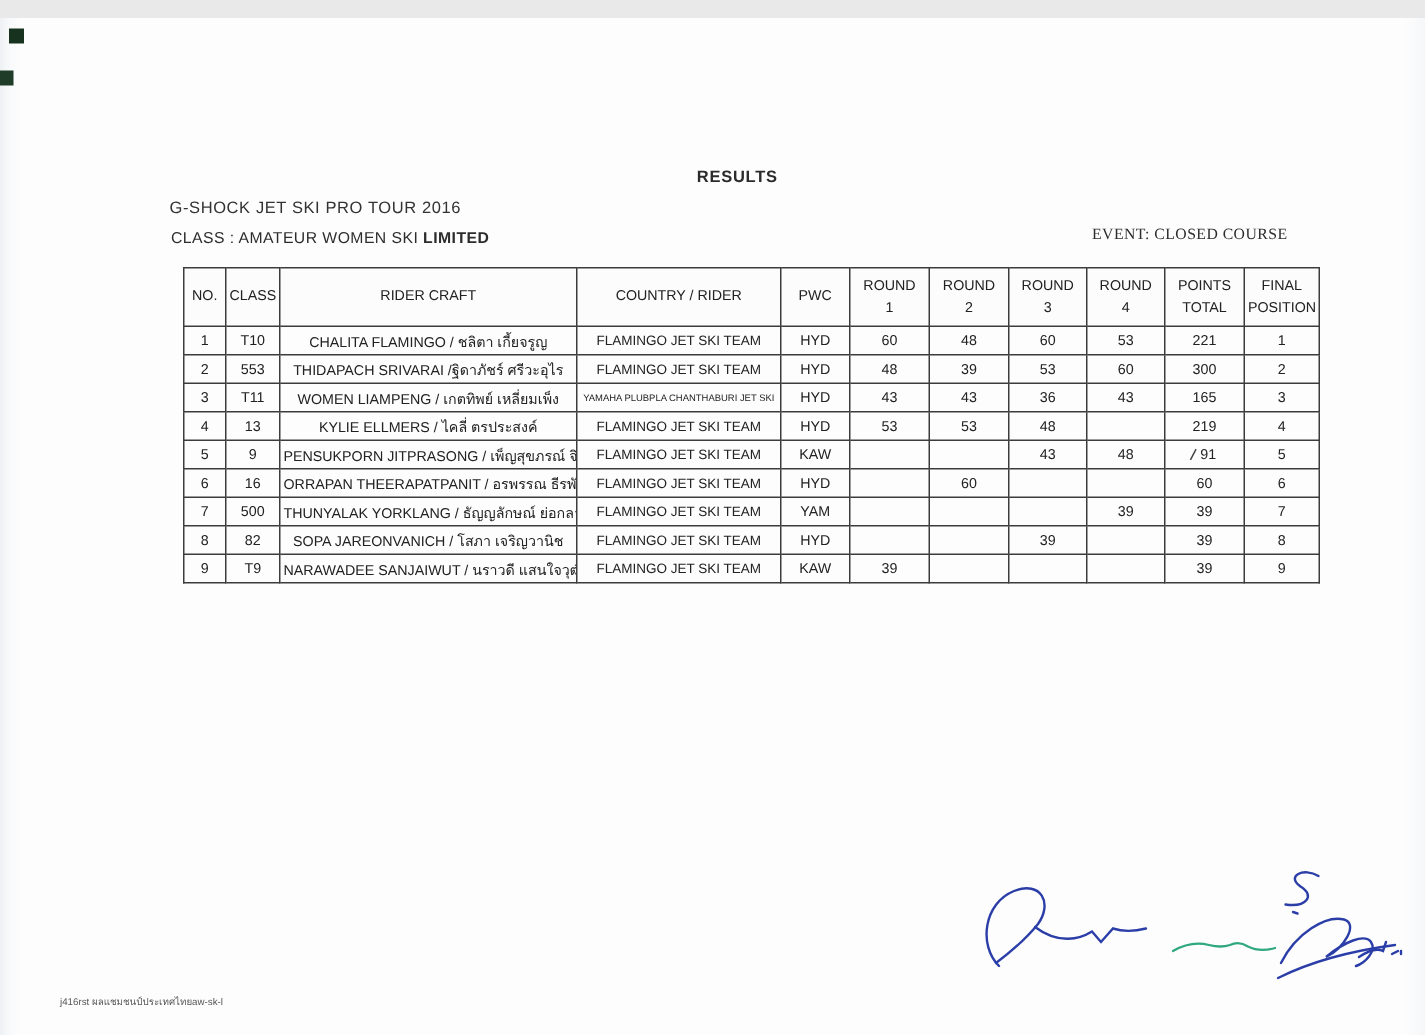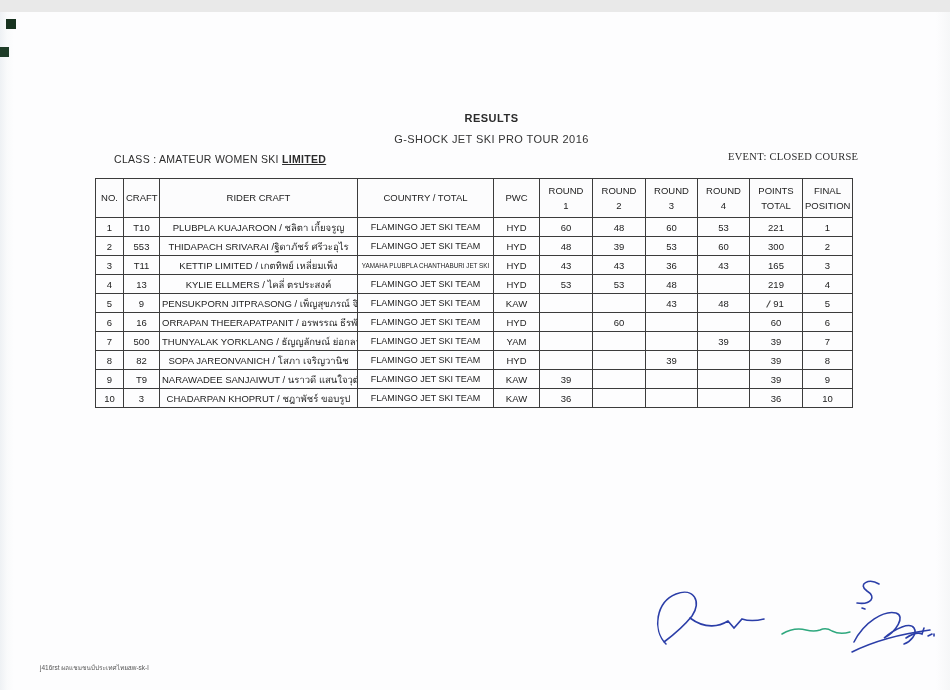--- a/index.html
+++ b/index.html
@@ -7,27 +7,27 @@
     position:relative;width:950px;height:690px;margin:12px auto;
     background:linear-gradient(to right,#eef1f4 0px,#f9fafb 7px,#fdfdfe 14px,#fdfdfe 936px,#f6f7f8 950px);
     font-family:"Liberation Sans","DejaVu Sans",sans-serif;
     color:#222;overflow:hidden;
   }
   .artifact{position:absolute;}
   .sq1{left:6px;top:7px;width:10px;height:10px;background:#17321f;}
   .sq2{left:0px;top:35px;width:9px;height:10px;background:#1e3c28;}
   .doc-title{position:absolute;left:113px;top:100px;width:757px;text-align:center;
     font-size:11px;font-weight:bold;letter-spacing:.5px;color:#2b2b2b;}
-  .doc-subtitle{position:absolute;left:113px;top:121px;width:757px;text-align:center;
+  .doc-subtitle{position:absolute;left:113px;top:121px;width:757px;text-align:left;
     font-size:11px;letter-spacing:.4px;color:#333;}
   .class-line{position:absolute;left:114px;top:141px;font-size:10.5px;color:#2c2c2c;letter-spacing:.3px;}
-  .class-line b{font-weight:bold;text-decoration:underline;}
+  .class-line b{font-weight:bold;}
   .event-line{position:absolute;left:728px;top:139px;font-size:10.5px;color:#2c2c2c;letter-spacing:.3px;font-family:Liberation Serif, serif;}
   table.results{
-    position:absolute;left:95px;top:166px;width:757px;
+    position:absolute;left:122px;top:166px;width:757px;
     border-collapse:collapse;table-layout:fixed;
     font-size:9.5px;color:#222;padding-left:24px;
   }
   table.results th,table.results td{
     border:1px solid #3c3c3c;padding:0 2px;overflow:hidden;white-space:nowrap;
     text-align:center;vertical-align:middle;background:#fdfdfe;
   }
   table.results thead th{height:38px;font-weight:normal;font-size:9.5px;line-height:1.6;background:#fcfcfd;}
   table.results tbody td{height:18px;}
   td.rider{text-align:left;padding-left:4px;}
@@ -71,37 +71,37 @@
         <col style="width:53px">
       <col style="width:53px">
         <col style="width:52px">
         <col style="width:52px">
       <col style="width:53px">
         <col style="width:50px">
     </colgroup>
     <thead>
       <tr id="header-row">
           <th>NO.</th>
-          <th>CRAFT</th>
+          <th>CLASS</th>
           <th>RIDER CRAFT</th>
-          <th>COUNTRY / TOTAL</th>
+          <th>COUNTRY / RIDER</th>
           <th>PWC</th>
           <th>ROUND<br>1</th>
           <th>ROUND<br>2</th>
           <th>ROUND<br>3</th>
           <th>ROUND<br>4</th>
           <th>POINTS<br>TOTAL</th>
           <th>FINAL<br>POSITION</th>
         </tr>
     </thead>
     <tbody id="table-body">
         <tr>
           <td>1</td>
           <td>T10</td>
-          <td class="rider">PLUBPLA KUAJAROON / ชลิตา เกี้ยจรูญ</td>
+          <td class="rider">CHALITA FLAMINGO / ชลิตา เกี้ยจรูญ</td>
           <td class="team">FLAMINGO JET SKI TEAM</td>
           <td>HYD</td>
           <td>60</td>
           <td>48</td>
           <td>60</td>
           <td>53</td>
           <td>221</td>
           <td>1</td>
         </tr>
         <tr>
@@ -113,21 +113,21 @@
           <td>48</td>
           <td>39</td>
           <td>53</td>
           <td>60</td>
           <td>300</td>
           <td>2</td>
         </tr>
         <tr>
           <td>3</td>
           <td>T11</td>
-          <td class="rider">KETTIP LIMITED / เกตทิพย์ เหลี่ยมเพ็ง</td>
+          <td class="rider">WOMEN LIAMPENG / เกตทิพย์ เหลี่ยมเพ็ง</td>
           <td class="team small">YAMAHA PLUBPLA CHANTHABURI JET SKI</td>
           <td>HYD</td>
           <td>43</td>
           <td>43</td>
           <td>36</td>
           <td class="hatch hasval">43</td>
           <td>165</td>
           <td>3</td>
         </tr>
         <tr>
@@ -201,33 +201,20 @@
           <td class="rider">NARAWADEE SANJAIWUT / นราวดี แสนใจวุฒิ</td>
           <td class="team">FLAMINGO JET SKI TEAM</td>
           <td>KAW</td>
           <td>39</td>
           <td class="hatch"></td>
           <td class="hatch"></td>
           <td class="hatch"></td>
           <td>39</td>
           <td>9</td>
         </tr>
-        <tr>
-          <td>10</td>
-          <td>3</td>
-          <td class="rider">CHADARPAN KHOPRUT / ชฎาพัชร์ ขอบรูป</td>
-          <td class="team">FLAMINGO JET SKI TEAM</td>
-          <td>KAW</td>
-          <td>36</td>
-          <td class="hatch"></td>
-          <td class="hatch"></td>
-          <td class="hatch"></td>
-          <td>36</td>
-          <td>10</td>
-        </tr>
       </tbody>
   </table>
 
   <div class="signatures">
     <svg width="300" height="92" viewBox="0 0 300 92">
       <g fill="none" stroke="#2b3ea8" stroke-width="1.6" stroke-linecap="round">
         <path d="M18,72 C4,58 8,30 28,22 C46,15 54,30 44,44 C36,54 24,64 16,70"></path>
         <path d="M42,46 C58,58 72,54 80,49 l6,7 8,-9 c6,2 14,2 22,0"></path>
       </g>
       <g fill="none" stroke="#2fa87e" stroke-width="1.5" stroke-linecap="round">

